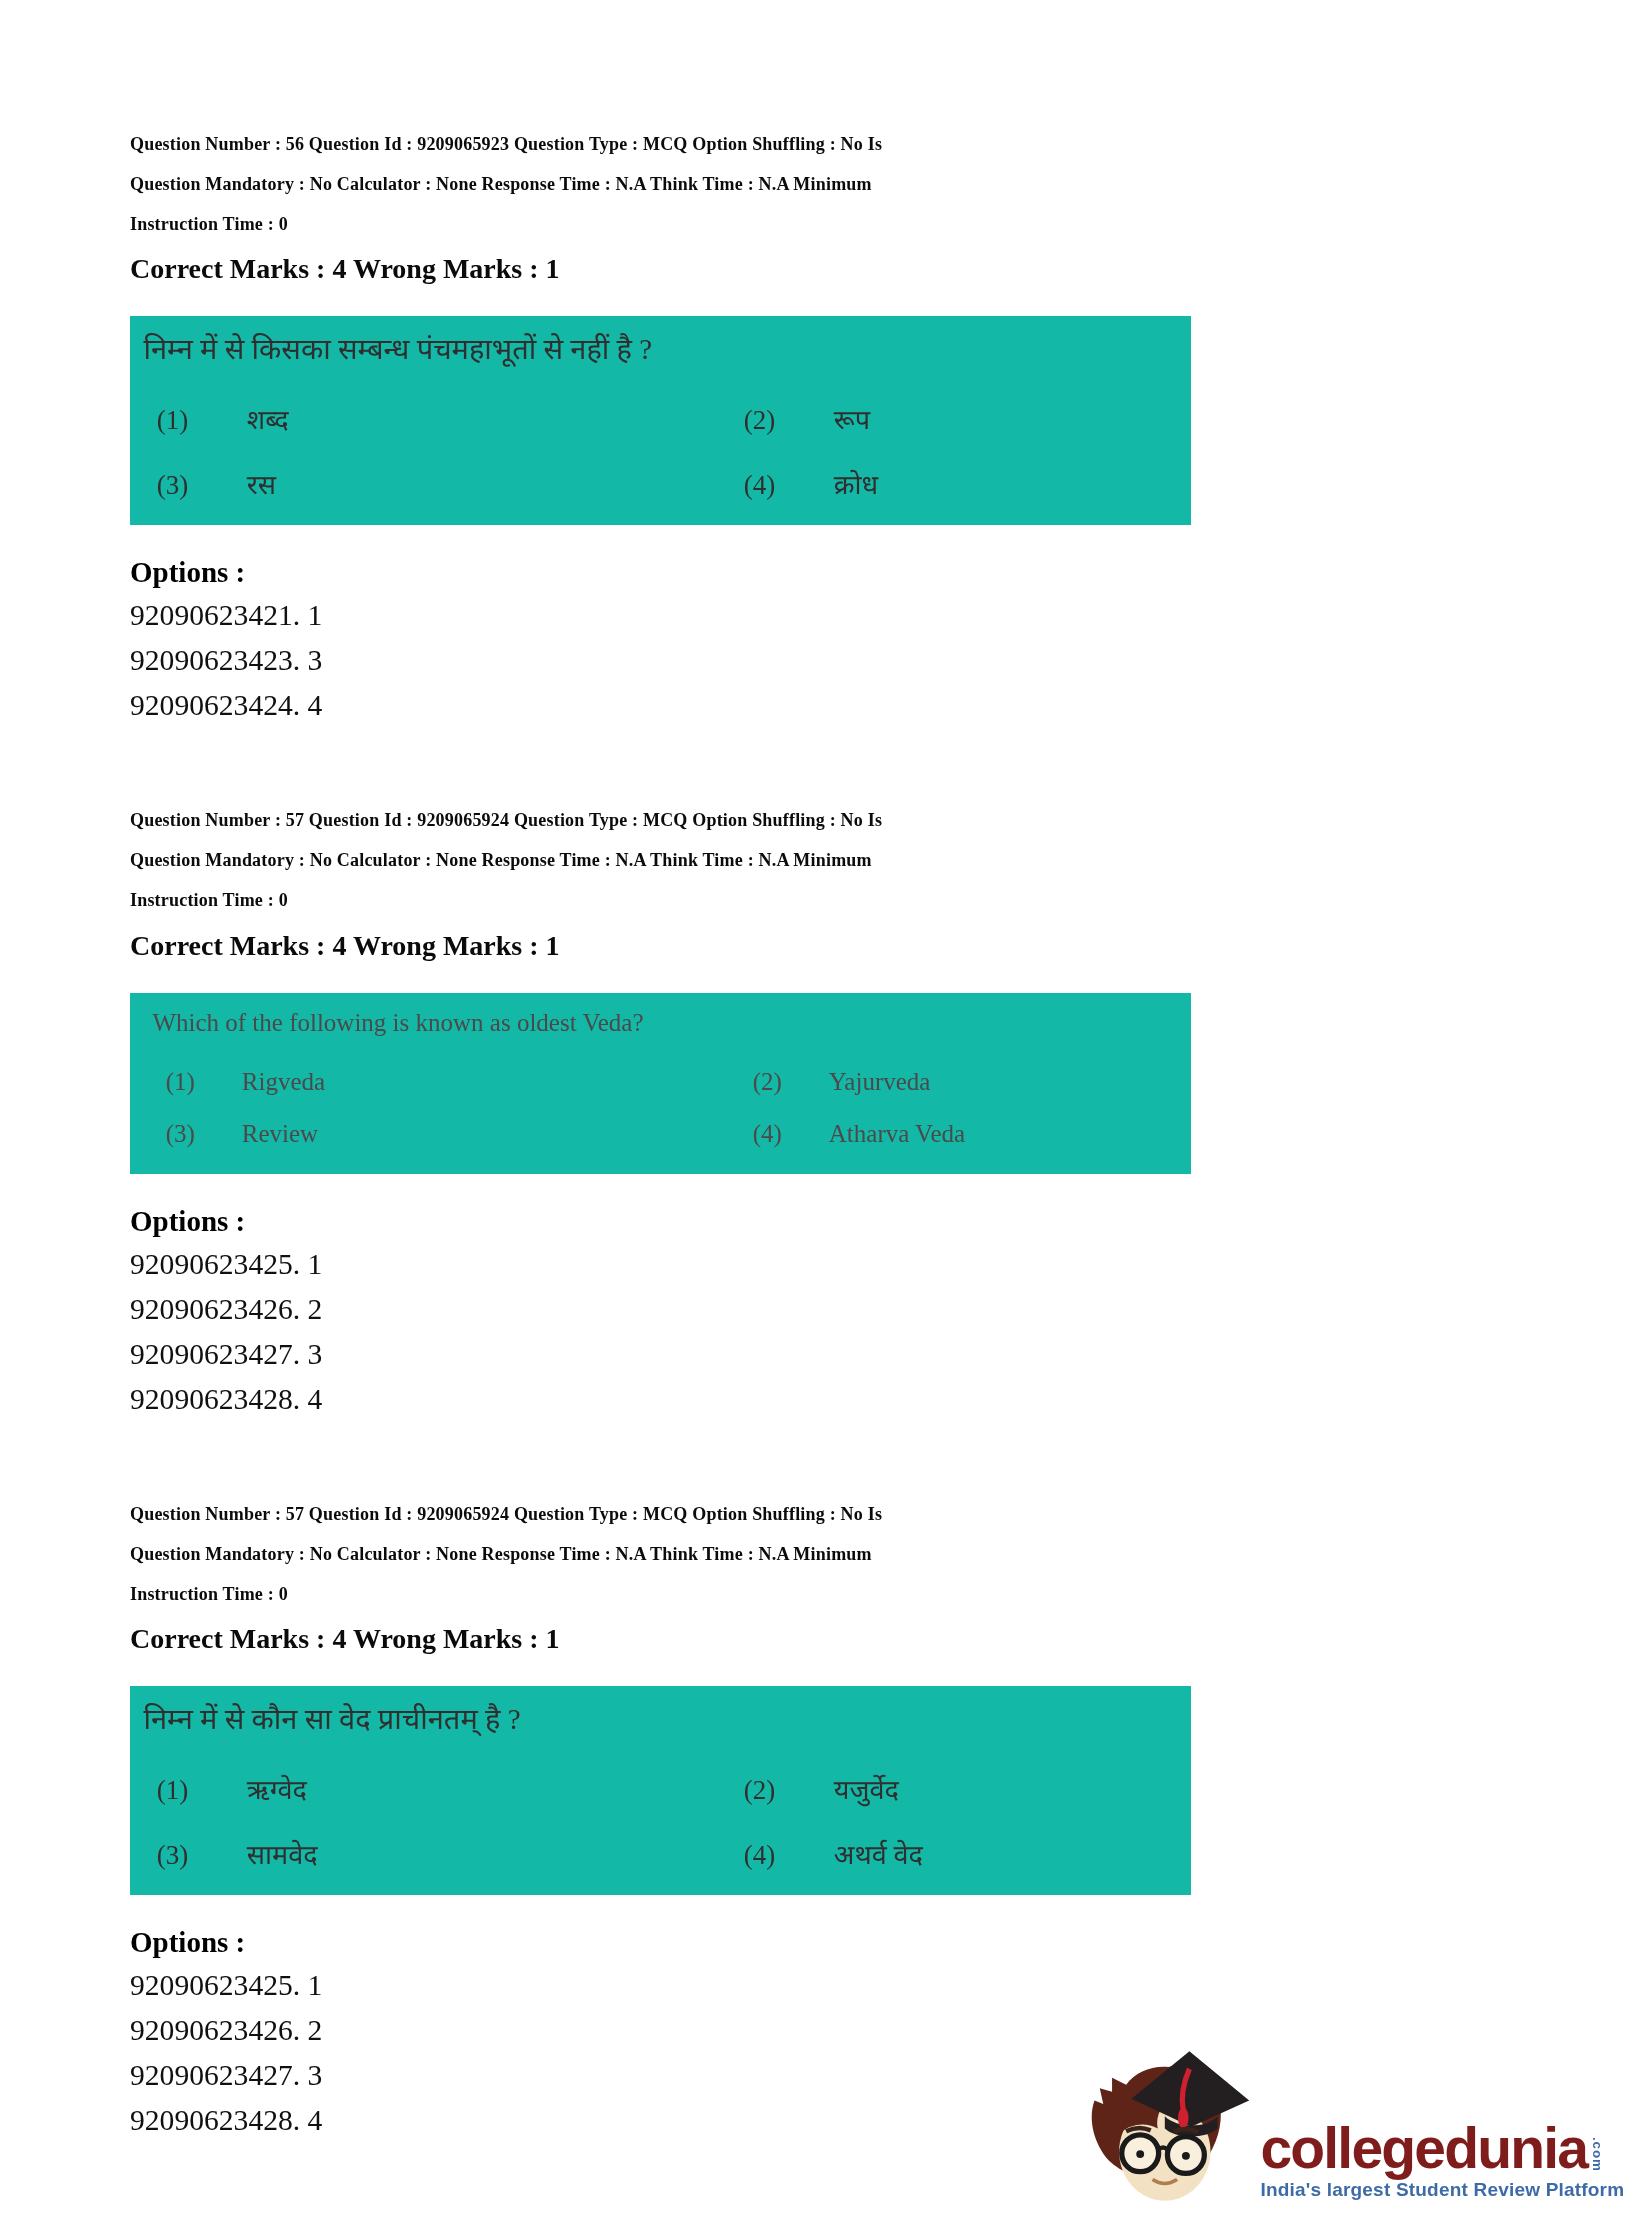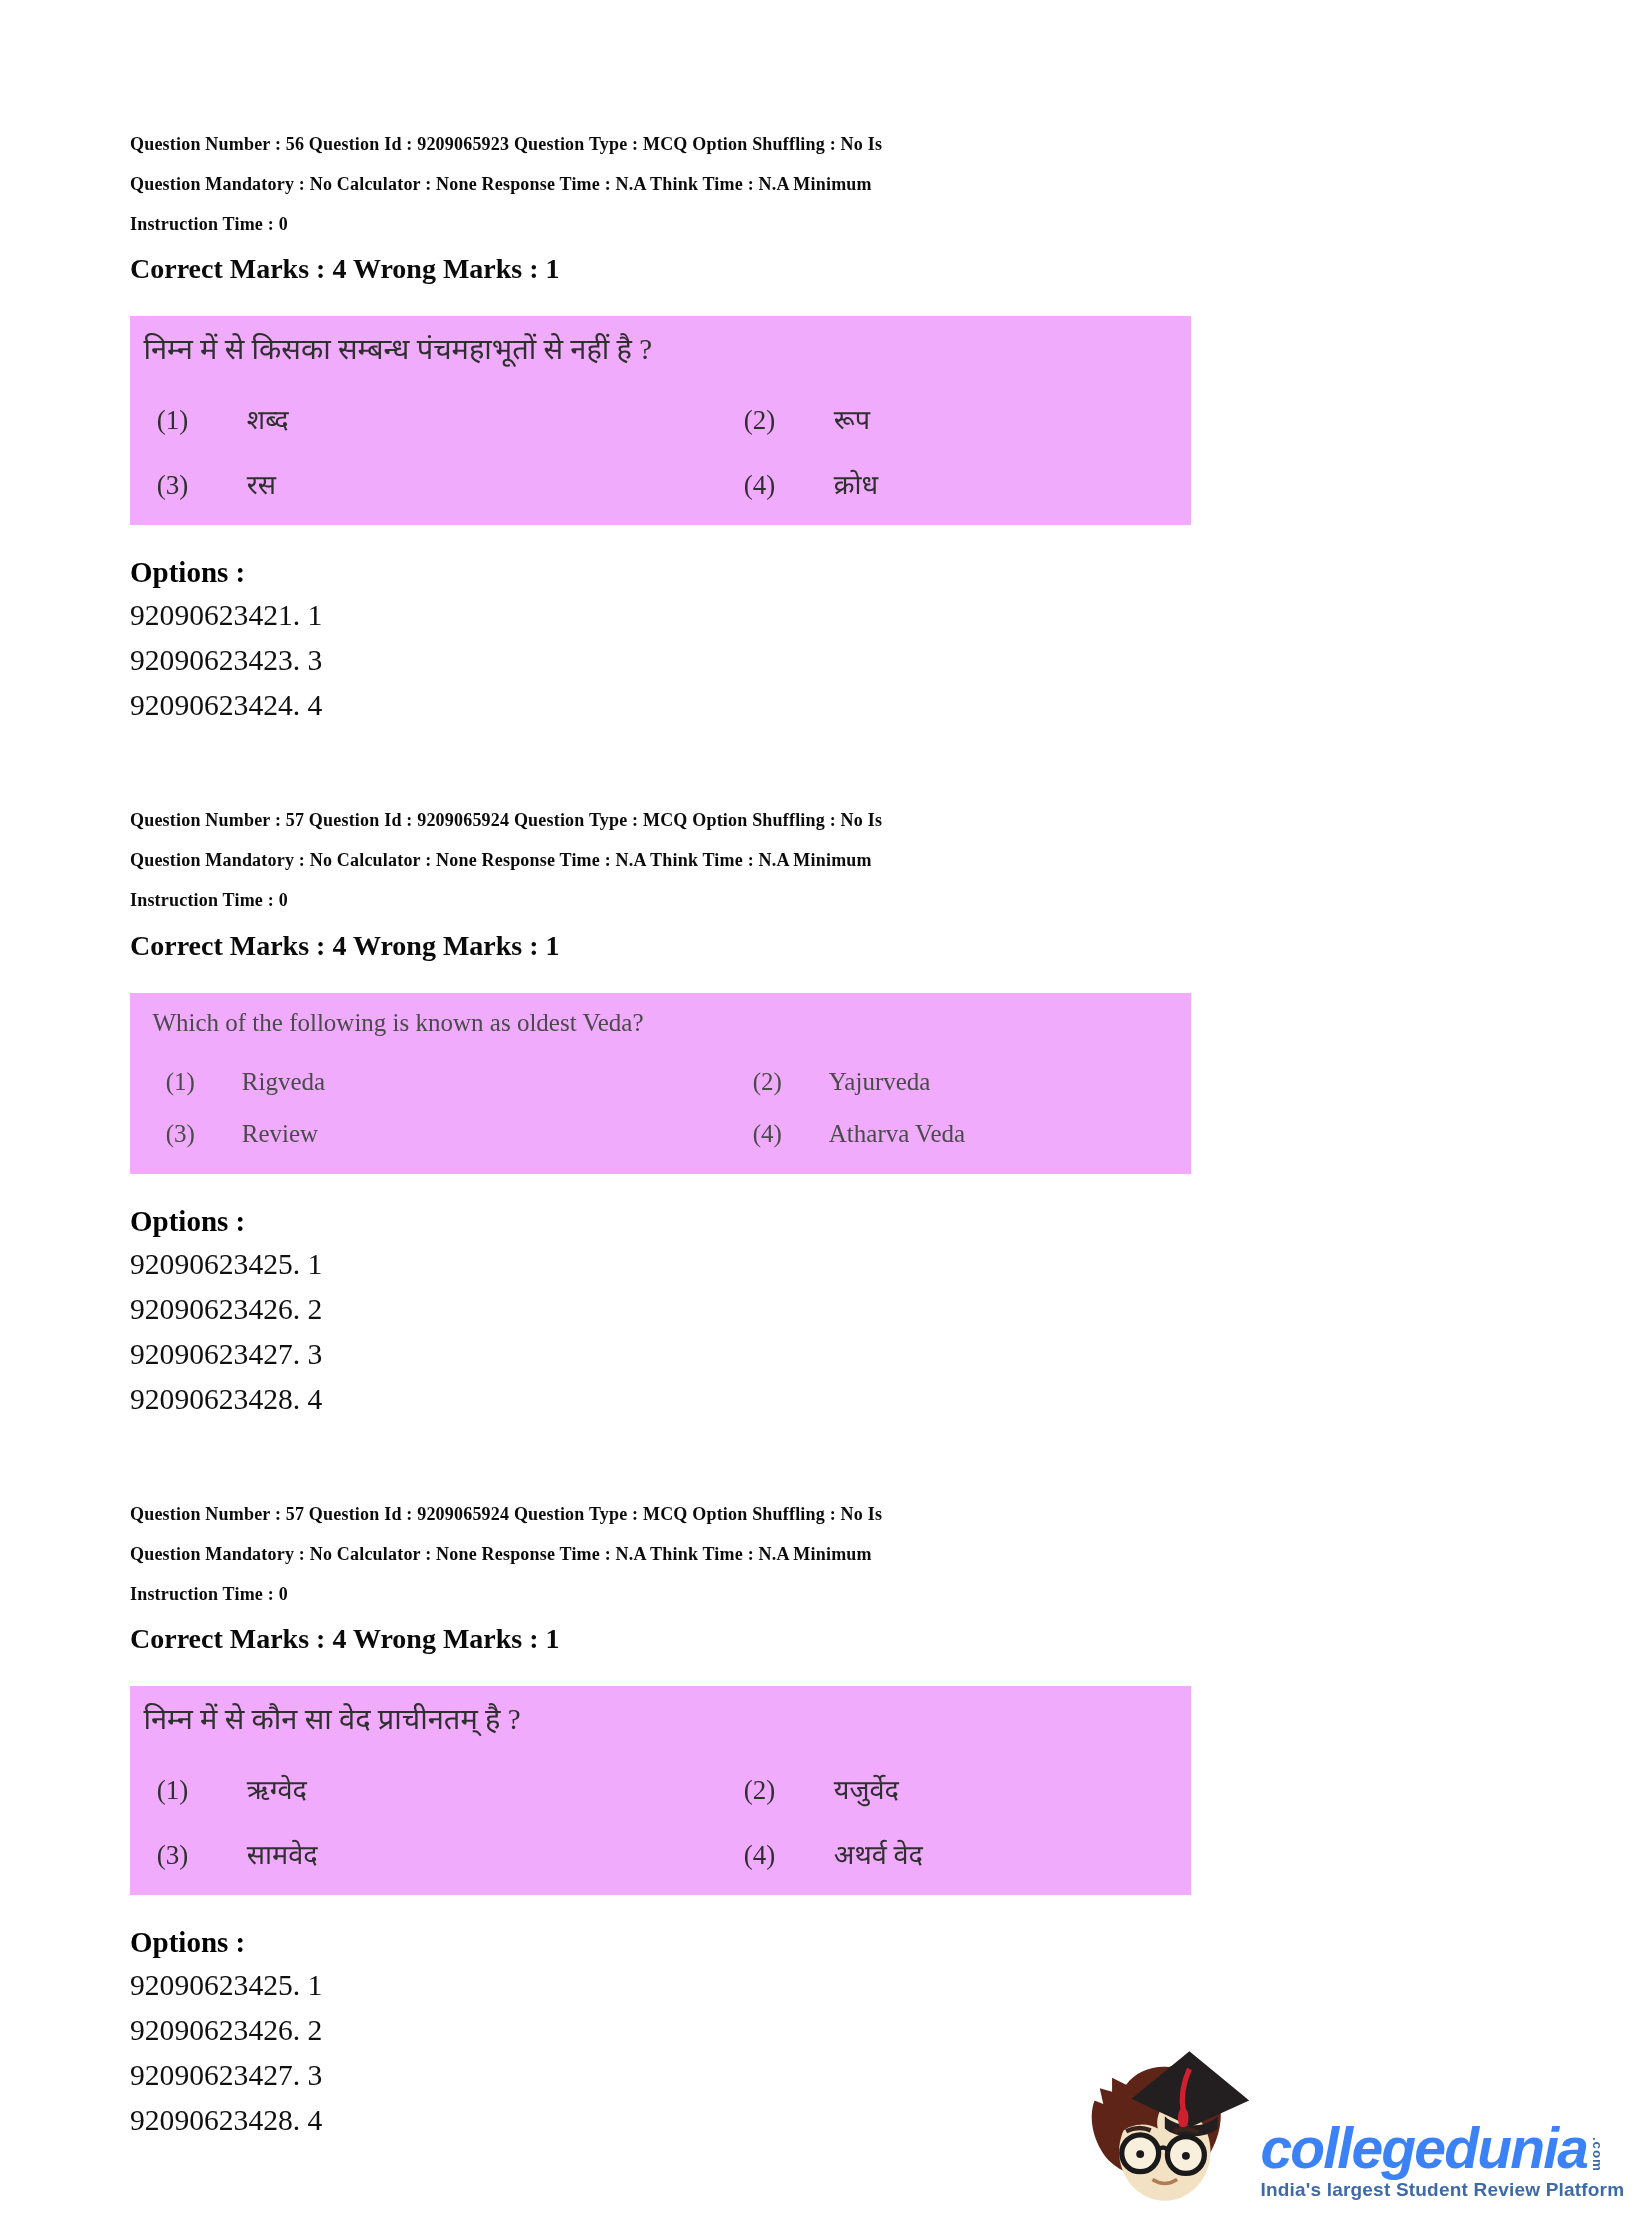--- a/index.html
+++ b/index.html
@@ -27,21 +27,21 @@
   .marks{
     font-weight:bold;
     font-size:28px;
     line-height:40px;
     margin-top:5.4px;
     color:#0b0b0b;
   }
   .scan{
     margin-top:27px;
     width:1039px;
-    background:#f0abfc;
+    background:#14b8a6;
     padding:12.5px 9px 21.5px 13.4px;
   }
   .qtext{
     font-size:29px;
     line-height:40px;
     color:#2f2f2f;
   }
   .choices{
     margin-top:32px;
     margin-left:13.4px;
@@ -242,19 +242,19 @@
     <circle cx="72" cy="123" r="4.5" fill="#1a1a1a"></circle>
     <circle cx="124" cy="125" r="4.5" fill="#1a1a1a"></circle>
 
     <path d="M56,97 Q70,90 84,96" stroke="#3a241c" stroke-width="5" fill="none"></path>
     <path d="M110,98 Q124,91 138,98" stroke="#3a241c" stroke-width="5" fill="none"></path>
 
     <path d="M86,152 Q100,161 114,152" stroke="#b07c52" stroke-width="4" fill="none"></path>
   </svg>
   <div class="logo-text">
     <div class="brand-row">
-      <span class="brand" style="color: #3b82f6; font-style: italic;">collegedunia</span>
+      <span class="brand" style="color: #7f1d1d;">collegedunia</span>
       <span class="dotcom" style="color: rgb(62, 107, 168);">.com</span>
     </div>
     <div class="tagline" style="color: rgb(62, 107, 168); text-align: right;">India's largest Student Review Platform</div>
   </div>
 </div>
 
 
 </body></html>

